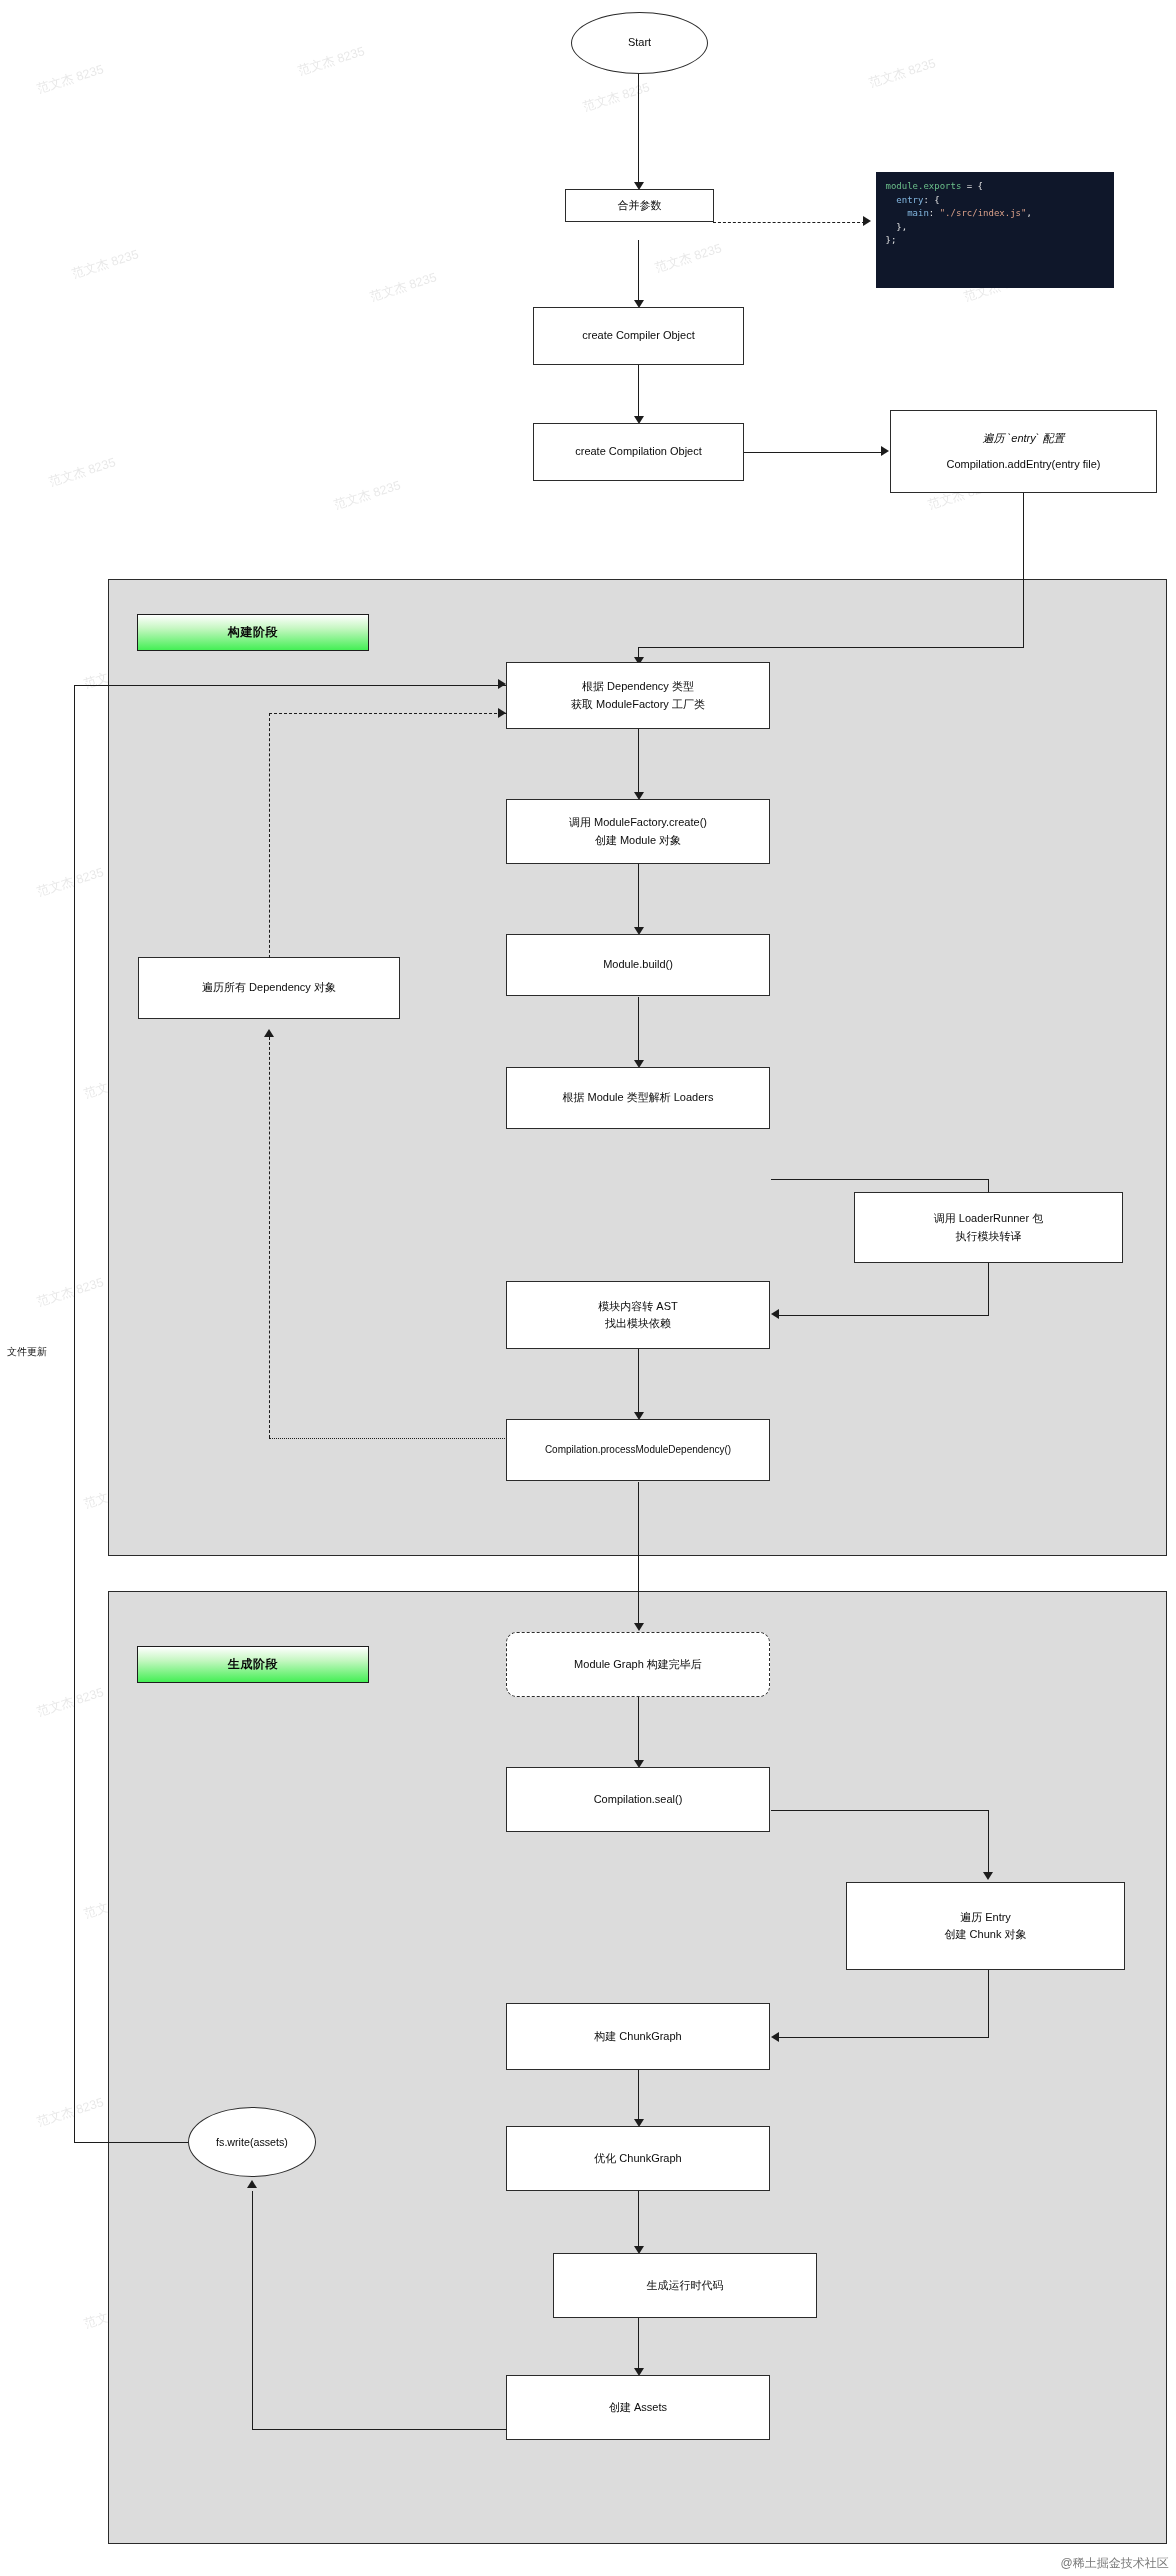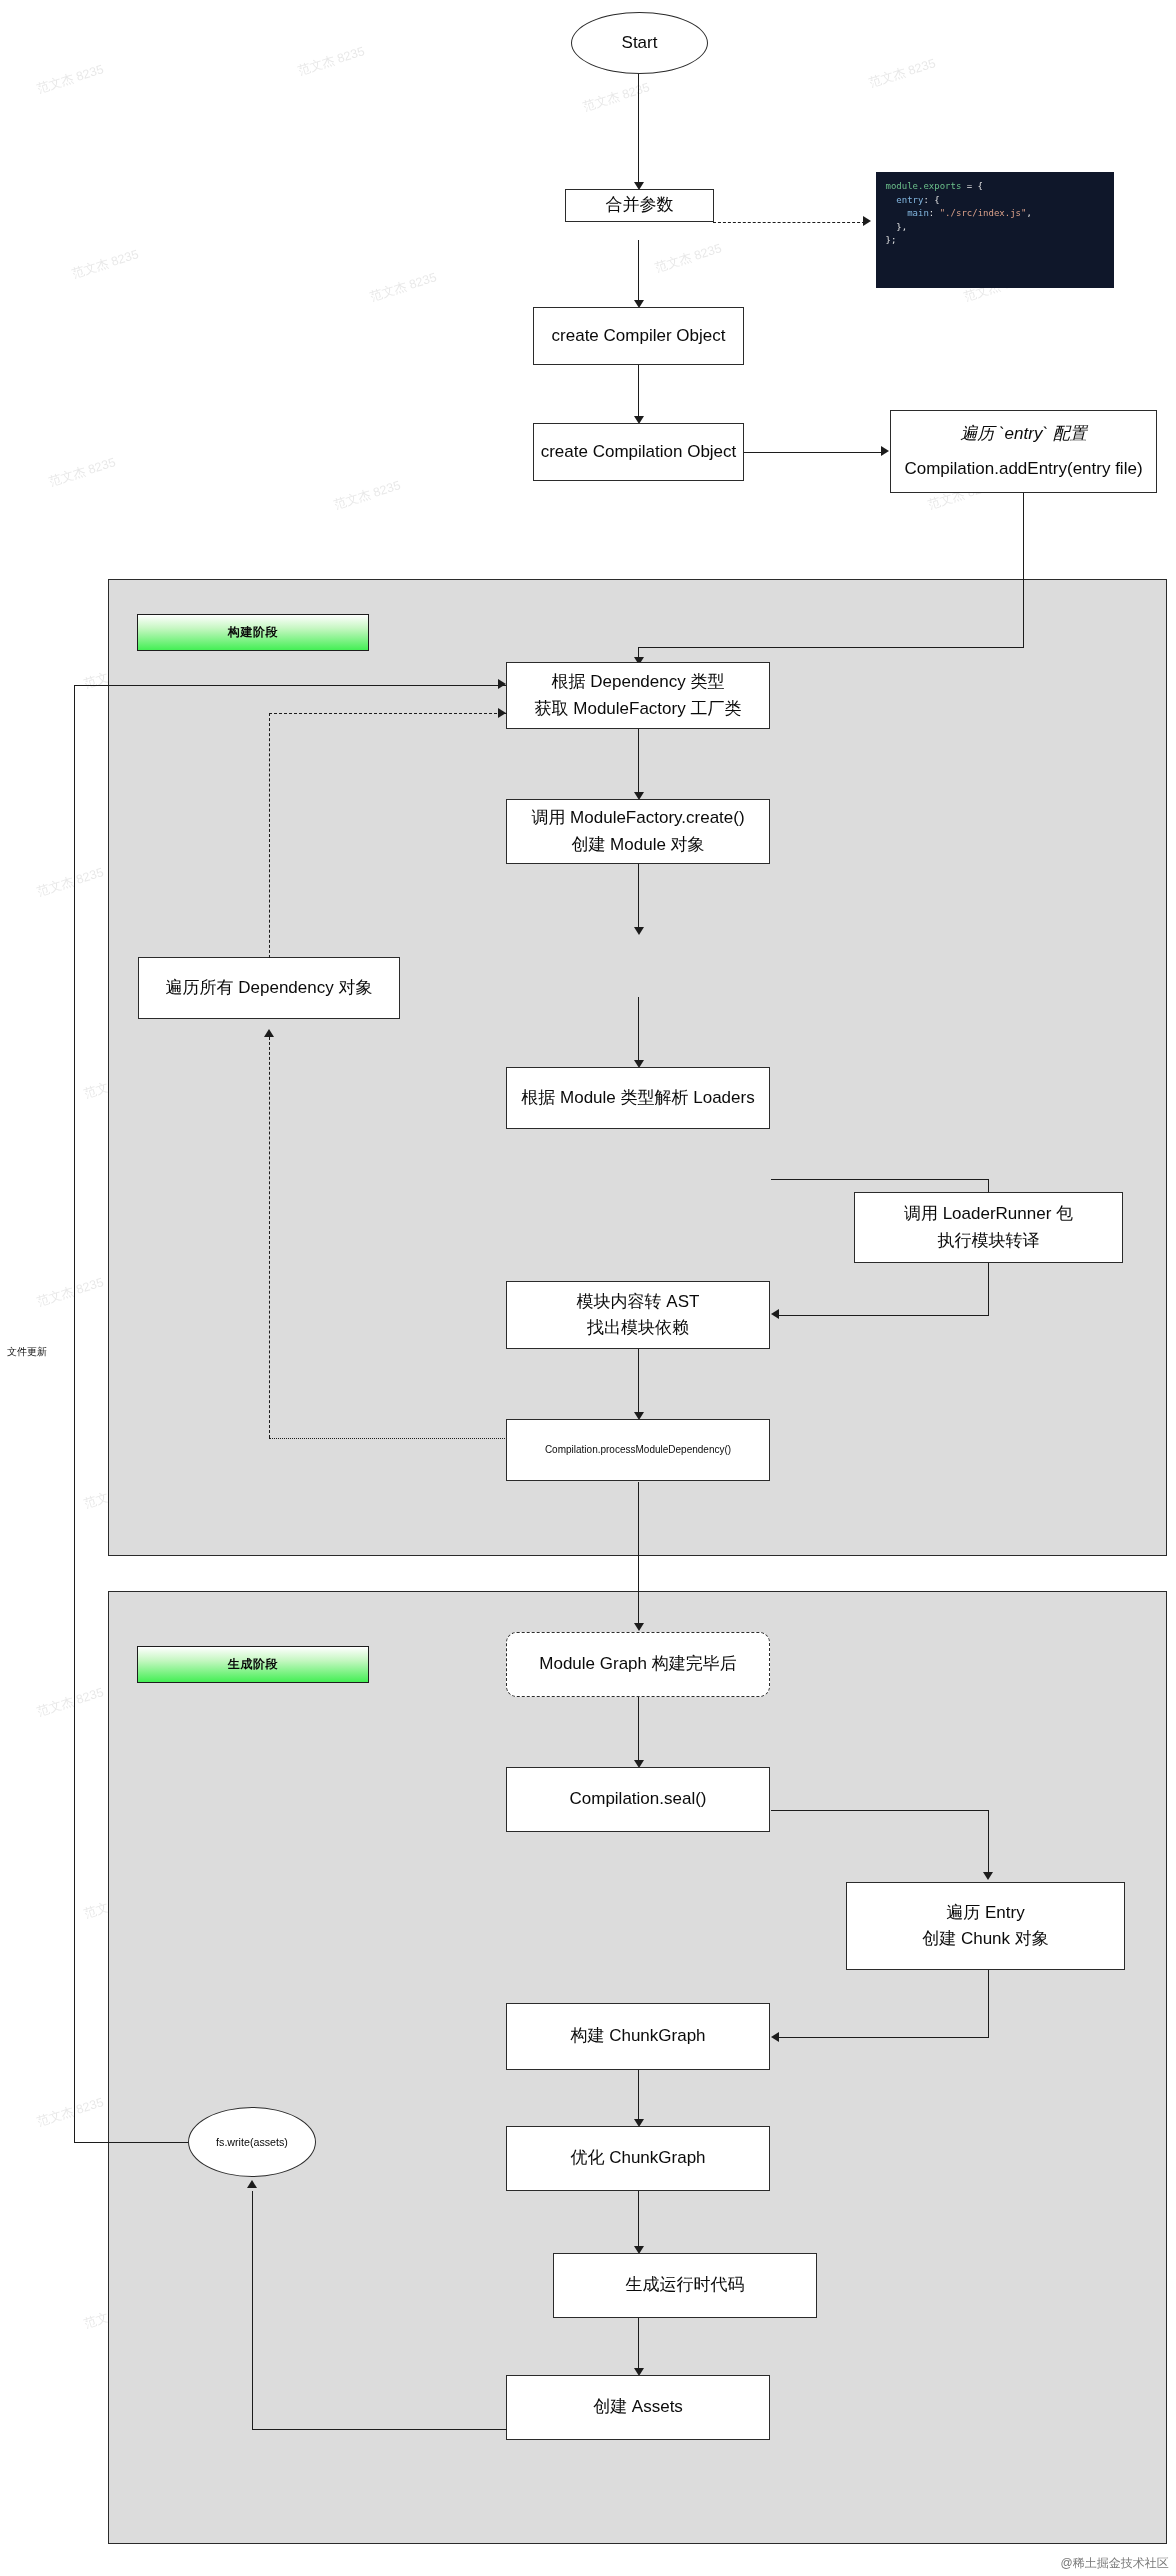--- a/index.html
+++ b/index.html
@@ -5,21 +5,21 @@
   html,body{margin:0;padding:0;background:#ffffff;}
   body{font-family:"Liberation Sans","DejaVu Sans",sans-serif;}
   #stage{position:relative;width:1177px;height:2576px;background:#ffffff;overflow:hidden;}
 
   
   .panel{position:absolute;background:#dcdcdc;border:1.2px solid #2b2b2b;box-sizing:border-box;}
 
   
   .node{position:absolute;box-sizing:border-box;background:#ffffff;border:1.2px solid #2b2b2b;
         display:flex;align-items:center;justify-content:center;text-align:center;
-        font-size:17px;color:#0a0a0a;line-height:1.55;padding:2.4px 4.8px;}
+        font-size:11px;color:#0a0a0a;line-height:1.55;padding:2.4px 4.8px;}
   .node.oval{border-radius:50%;}
   .node.dashed{border-style:dashed;border-radius:10.7px;}
   .node .ln{display:block;white-space:nowrap;}
 
   
   .badge{position:absolute;box-sizing:border-box;
          background:linear-gradient(to bottom,#ffffff 0%,#c6f7c2 38%,#44ef55 100%);
          border:1.2px solid #1d1d1d;display:flex;align-items:center;justify-content:center;
          font-size:12px;color:#0a0a0a;font-weight:600;letter-spacing:0.6px;}
 
@@ -184,20 +184,23 @@
   <div class="arw down" style="left:634px;top:792px;"></div>
 
   <div class="node" style="left:506px;top:799px;width:264px;height:65px;flex-direction:column;">
     <span class="ln">调用 ModuleFactory.create()</span>
     <span class="ln">创建 Module 对象</span>
   </div>
 
   <div class="ln-v" style="left:638px;top:864px;height:68px;"></div>
   <div class="arw down" style="left:634px;top:927px;"></div>
 
+  <div class="node" style="left:506px;top:934px;width:264px;height:62px;">
+    <span class="ln">Module.build()</span>
+  </div>
 
   <div class="node" style="left:138px;top:957px;width:262px;height:62px;">
     <span class="ln">遍历所有 Dependency 对象</span>
   </div>
 
   <div class="ln-v dash" style="left:269px;top:713px;height:245px;"></div>
   <div class="ln-h dash" style="left:269px;top:713px;width:238px;"></div>
   <div class="arw right" style="left:498px;top:708px;"></div>
   <div class="ln-v dash" style="left:269px;top:1037px;height:401px;"></div>
   <div class="arw up" style="left:264px;top:1029px;"></div>

